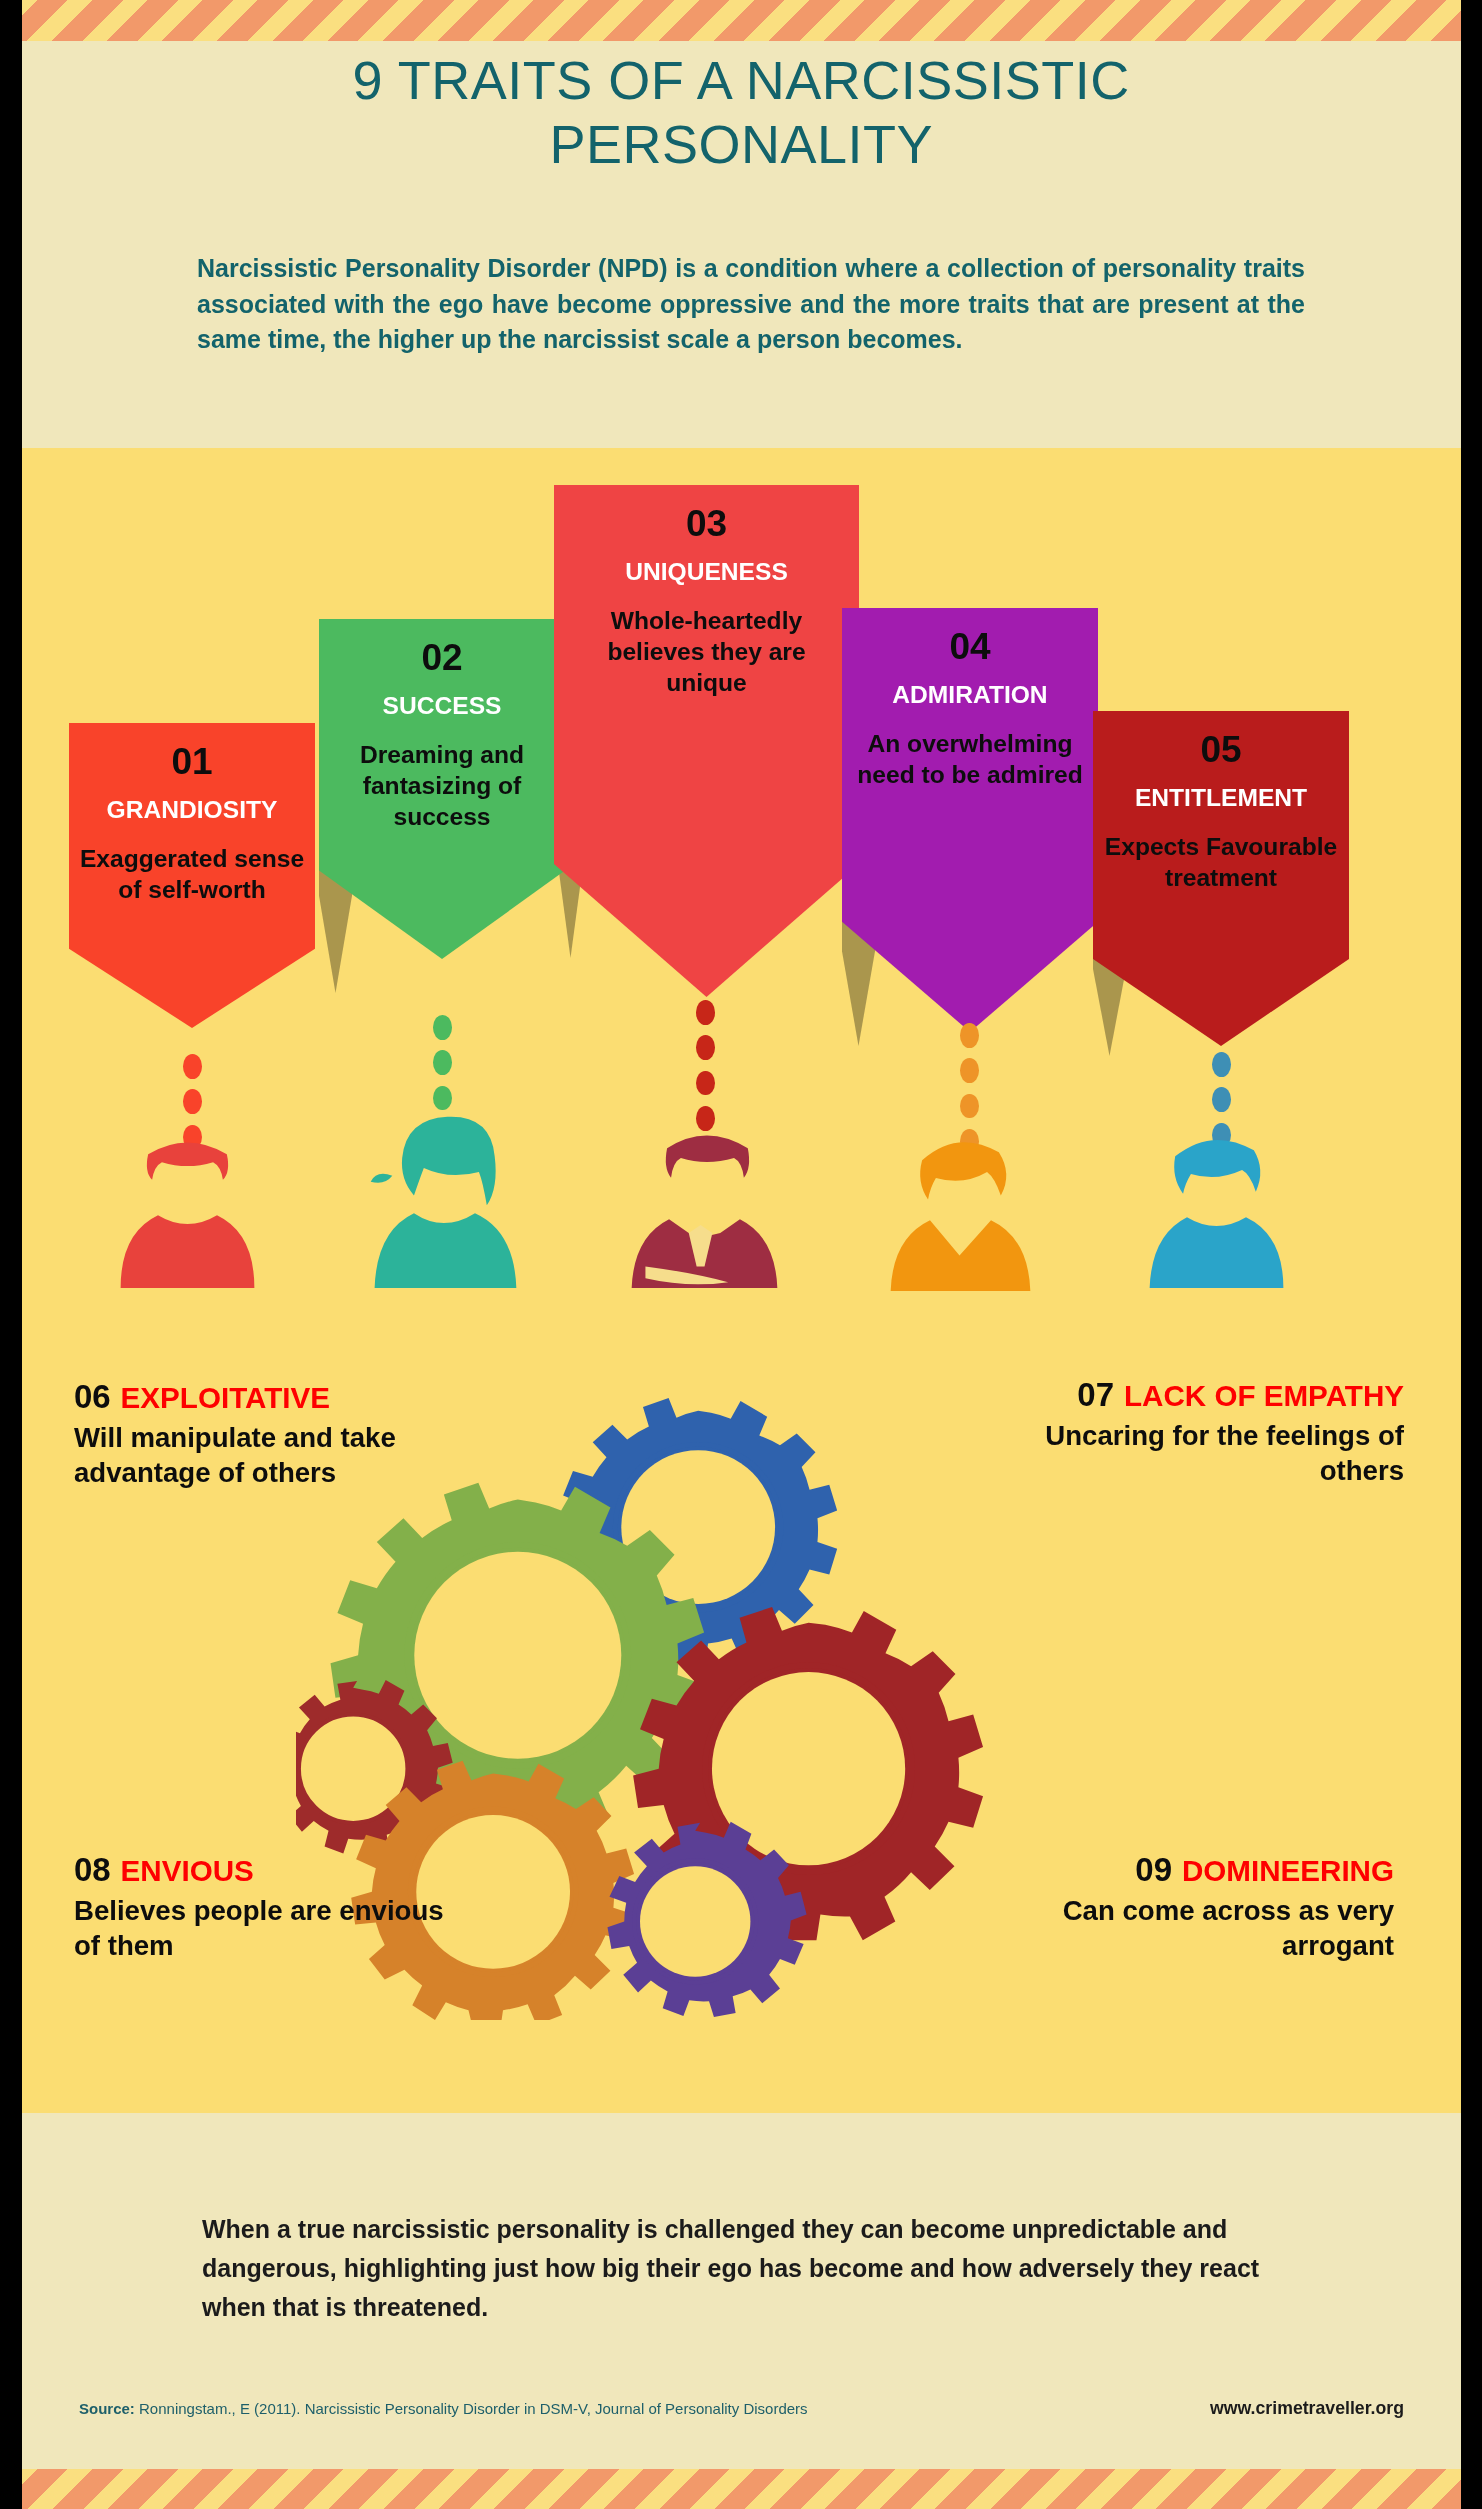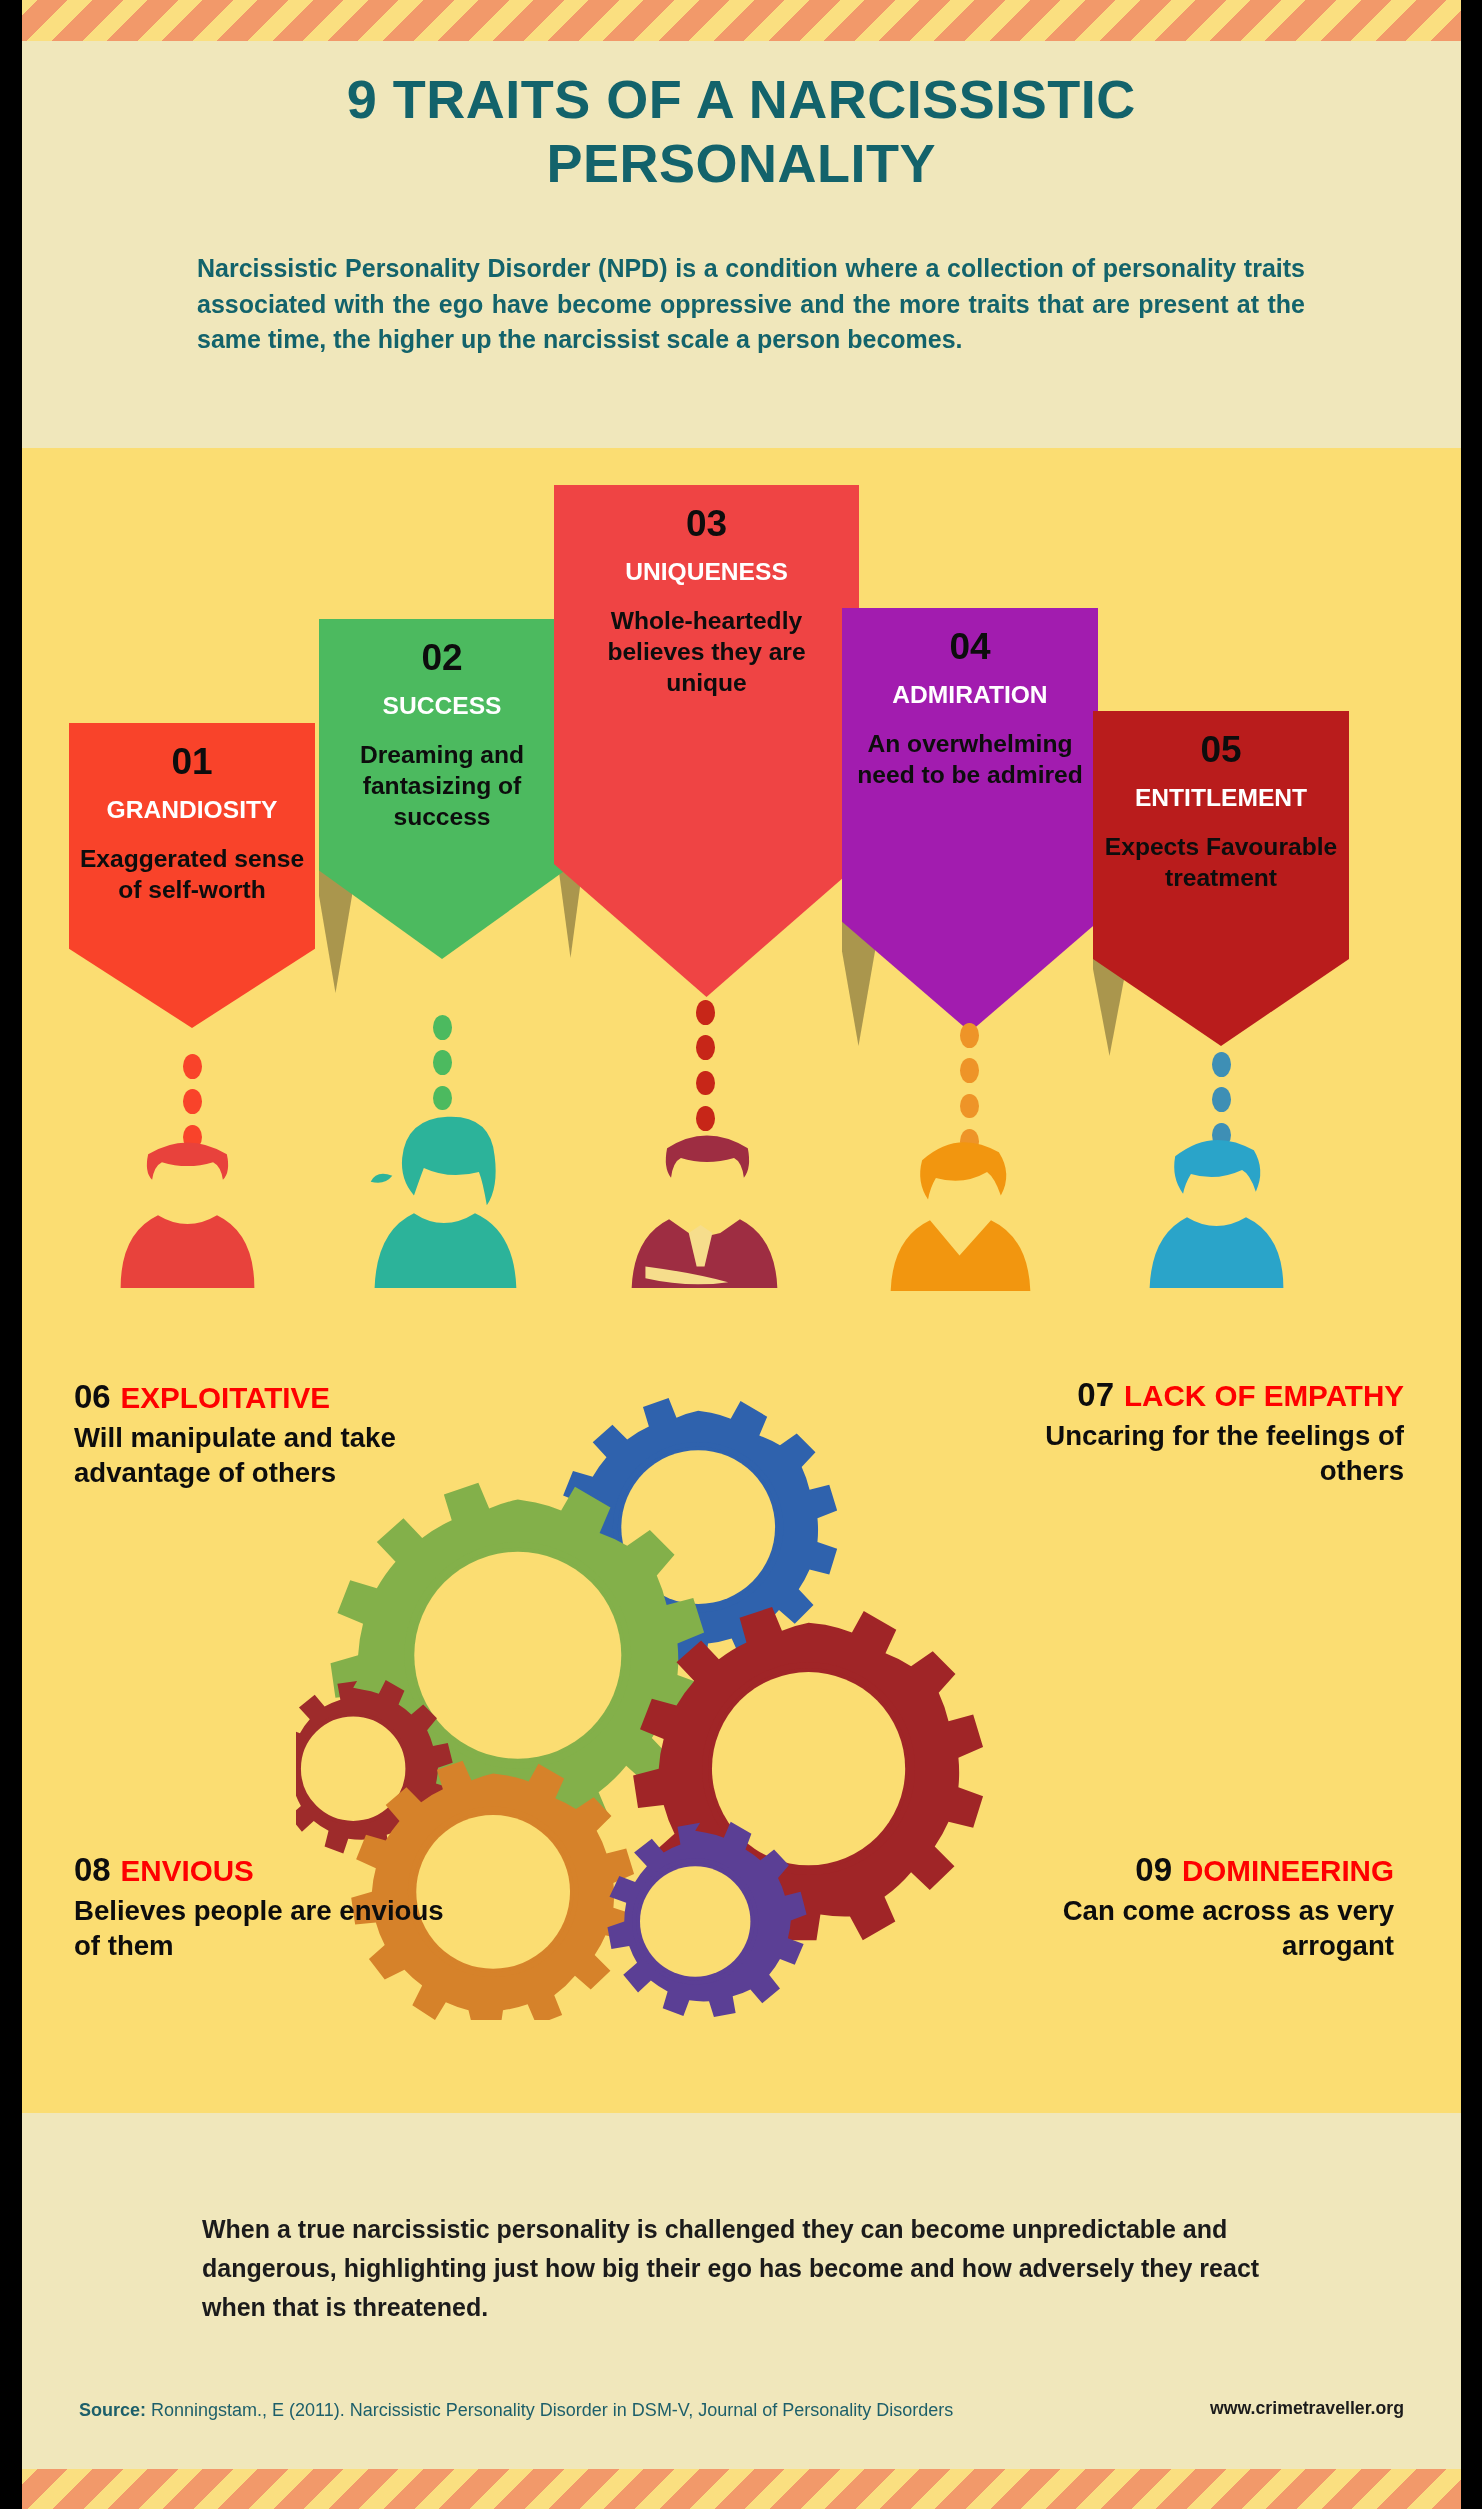--- a/index.html
+++ b/index.html
@@ -27,24 +27,24 @@
   #stripe-bottom{top:2469px;}
 
   
   .panel{position:absolute;left:21.7px;width:1439px;}
   #header-panel{top:41px;height:407px;background:#f0e7bb;}
   #mid-panel{top:448px;height:1665px;background:#fbdd72;}
   #footer-panel{top:2113px;height:356px;background:#f0e7bb;}
 
   
   #title{
-    position:absolute;left:21.7px;top:68px;width:1439px;
+    position:absolute;left:21.7px;top:49px;width:1439px;
     text-align:center;
     color:#13636b;
-    font-size:54px;font-weight:bold;
+    font-size:54px;font-weight:normal;
     line-height:1.18;
     letter-spacing:0.5px;
   }
   #intro{
     position:absolute;left:197px;top:251px;width:1108px;
     color:#13636b;
     font-size:25px;font-weight:bold;
     line-height:1.42;
     text-align:justify;
   }
@@ -114,21 +114,21 @@
 
   
   #conclusion{
     position:absolute;left:202px;top:2210px;width:1118px;
     color:#1b1b1b;
     font-size:25px;font-weight:bold;
     line-height:1.55;
   }
   #source{
     position:absolute;left:79px;top:2400px;
-    color:#1d5f6a;font-size:18px;
+    color:#1d5f6a;font-size:15px;
     white-space:nowrap;
   }
   #source .lead{font-weight:bold;}
   #site{
     position:absolute;right:79px;top:2398px;
     color:#1b1b1b;font-size:17.7px;font-weight:bold;
     white-space:nowrap;
   }
 </style>
 </head>

